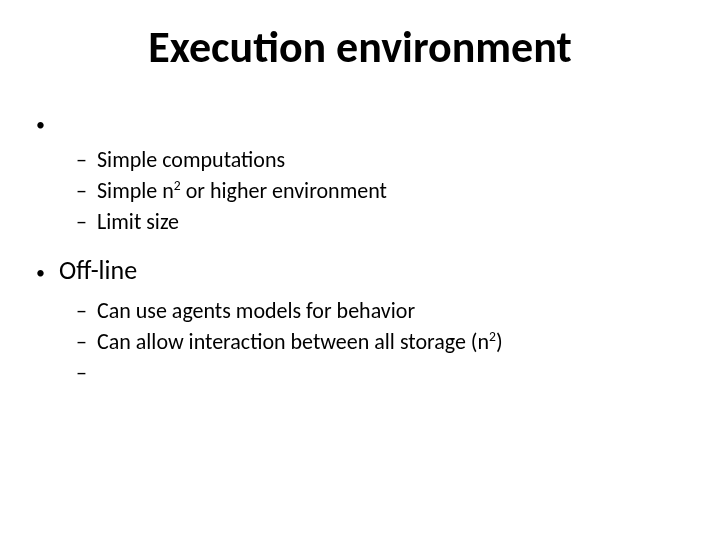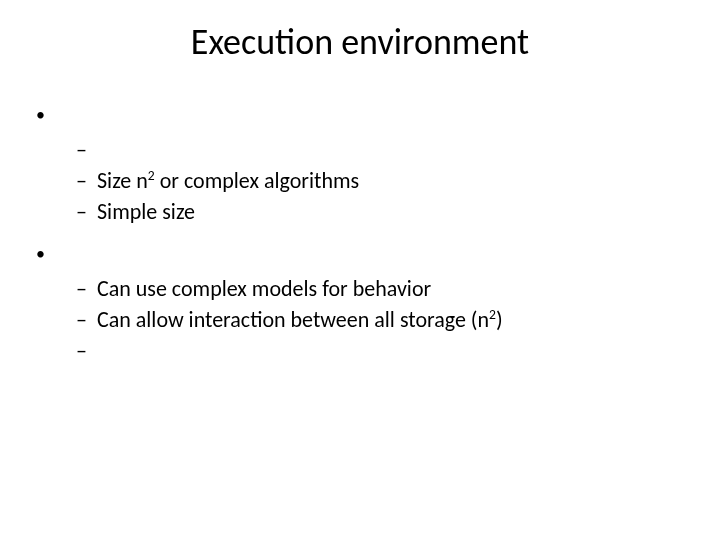--- a/index.html
+++ b/index.html
@@ -6,22 +6,22 @@
     body {
       width: 720px;
       height: 540px;
       background: #fff;
       font-family: Calibri, Arial, sans-serif;
       color: #000;
       padding: 20px 0 0 0;
     }
     .title {
       text-align: center;
-      font-size: 36px;
-      font-weight: 400;
+      font-size: 44px;
+      font-weight: 700;
       margin-bottom: 38px;
     }
     .content {
       padding-left: 36px;
       padding-right: 36px;
     }
     .bullet-1 {
       font-size: 26px;
       line-height: 1.5;
       display: flex;
@@ -51,37 +51,39 @@
 <div class="title">Execution environment</div>
 
 <div class="content">
 
   <div class="bullet-1">
     <span class="marker">•</span>
   </div>
 
   <div class="bullet-2">
     <span class="marker">–</span>
+    <span>Simple computations</span>
   </div>
   <div class="bullet-2">
     <span class="marker">–</span>
-    <span><span>Size n</span><sup>2</sup><span> or complex algorithms</span></span>
+    <span><span>Simple n</span><sup>2</sup><span> or higher environment</span></span>
   </div>
   <div class="bullet-2 group-end">
     <span class="marker">–</span>
-    <span>Simple size</span>
+    <span>Limit size</span>
   </div>
 
   <div class="bullet-1">
     <span class="marker">•</span>
+    <span>Off-line</span>
   </div>
 
   <div class="bullet-2">
     <span class="marker">–</span>
-    <span>Can use complex models for behavior</span>
+    <span>Can use agents models for behavior</span>
   </div>
   <div class="bullet-2">
     <span class="marker">–</span>
     <span><span>Can allow interaction between all storage (n</span><sup>2</sup><span>)</span></span>
   </div>
   <div class="bullet-2">
     <span class="marker">–</span>
   </div>
 
 </div>

